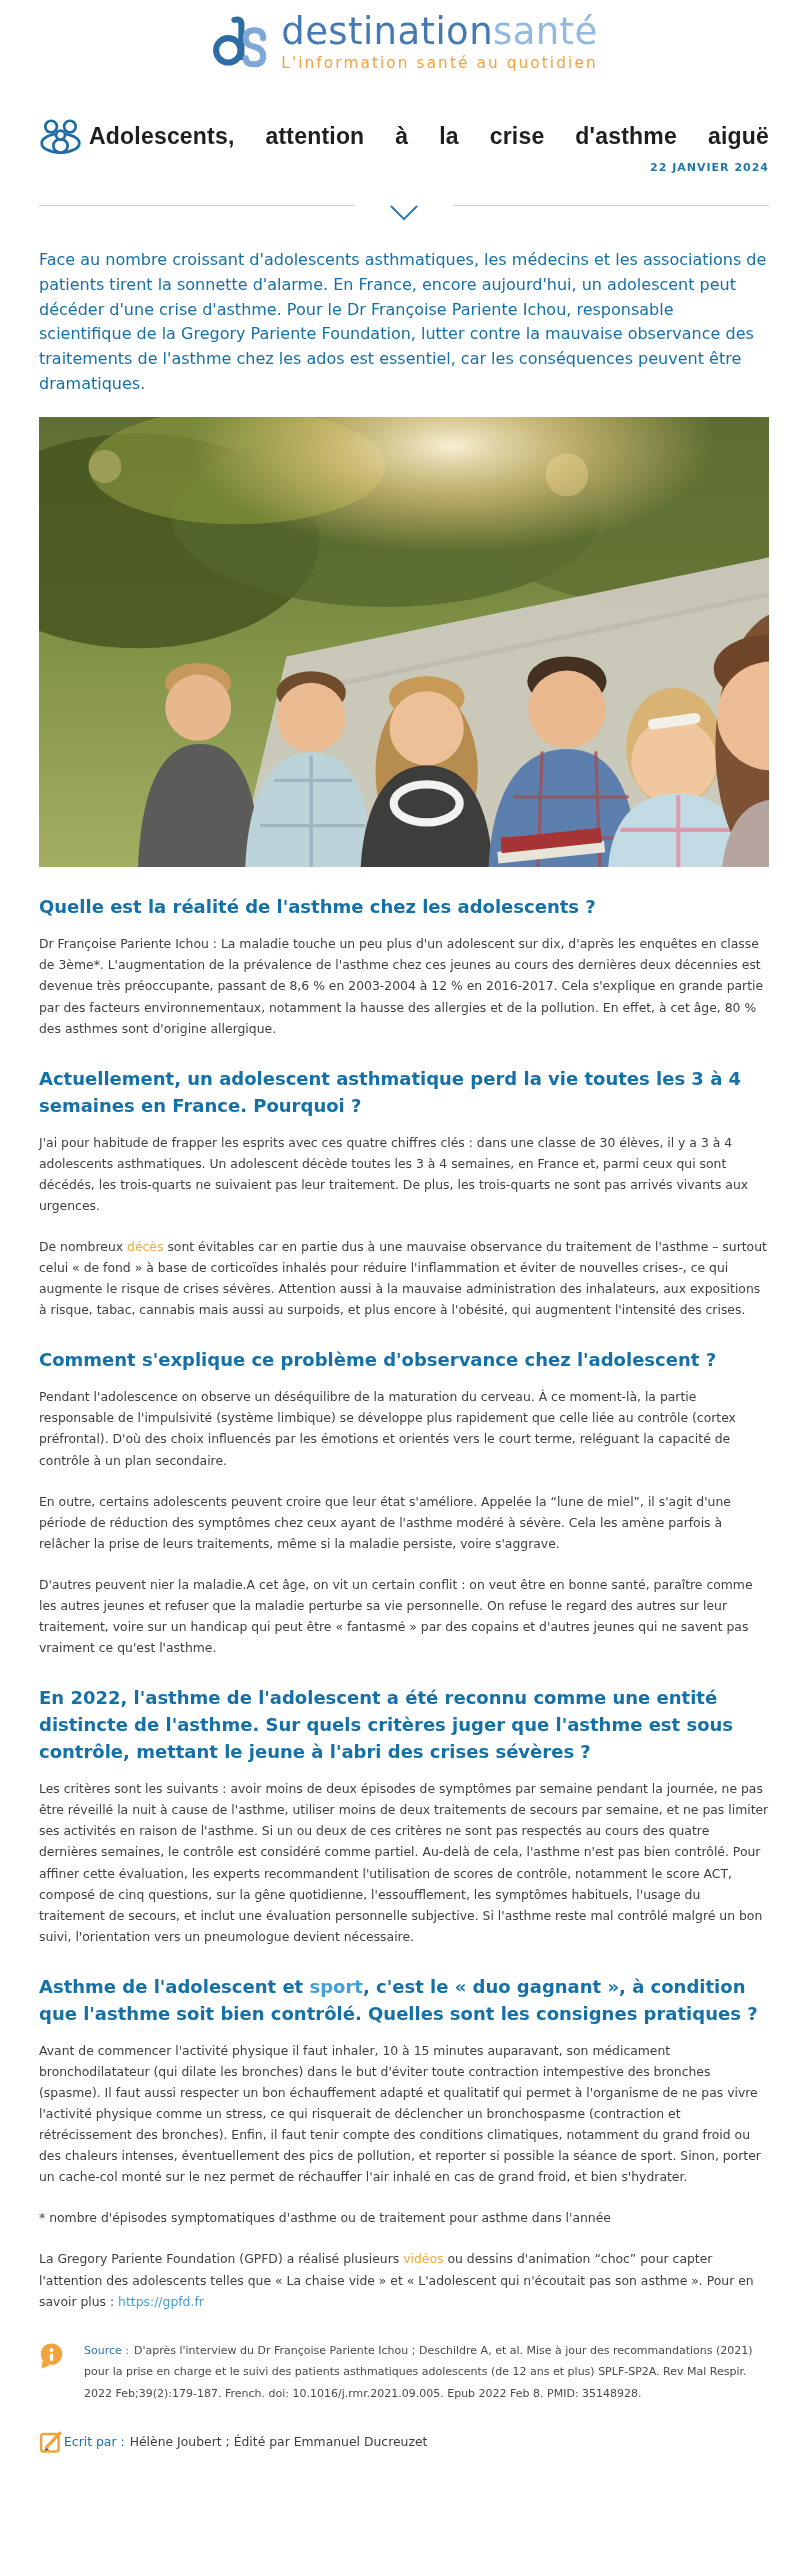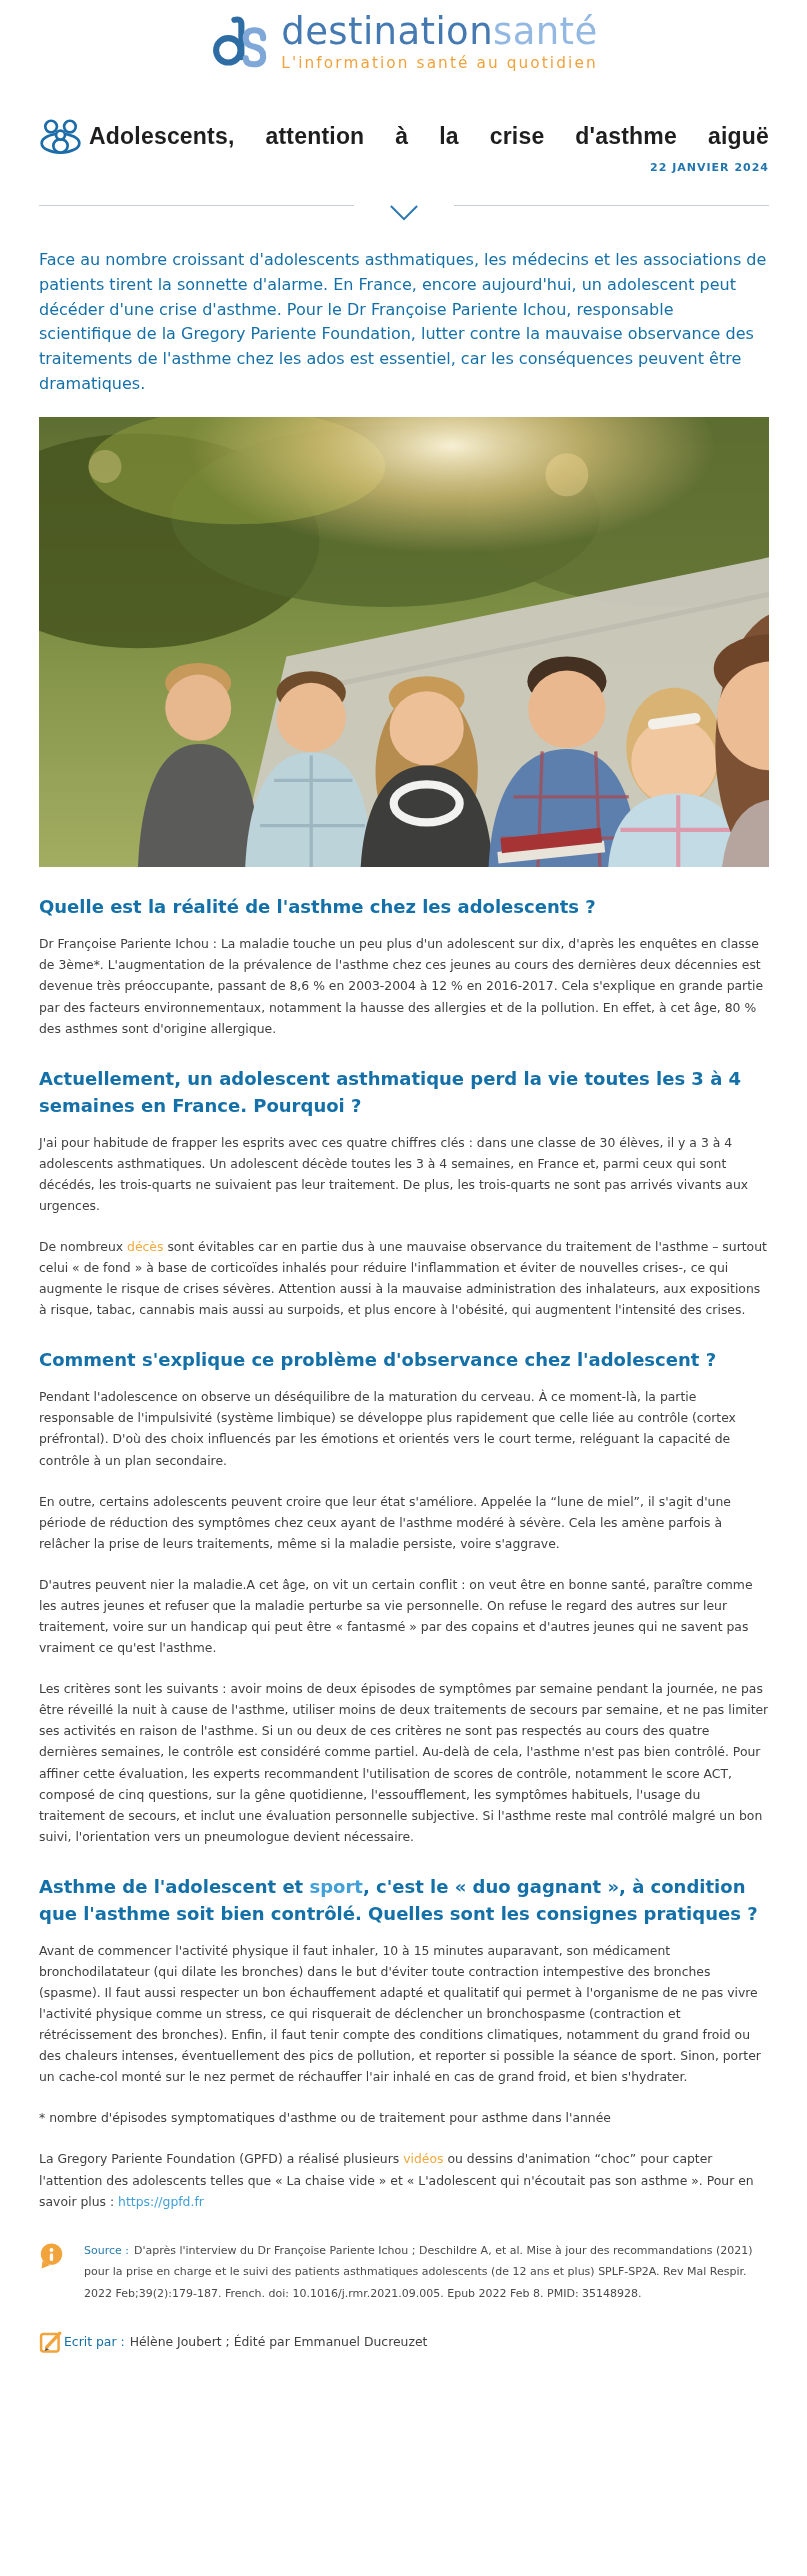--- a/index.html
+++ b/index.html
@@ -159,20 +159,21 @@
 
   <h2 class="section">Actuellement, un adolescent asthmatique perd la vie toutes les 3 à 4 semaines en France. Pourquoi ?</h2>
   <p class="body">J'ai pour habitude de frapper les esprits avec ces quatre chiffres clés : dans une classe de 30 élèves, il y a 3 à 4 adolescents asthmatiques. Un adolescent décède toutes les 3 à 4 semaines, en France et, parmi ceux qui sont décédés, les trois-quarts ne suivaient pas leur traitement. De plus, les trois-quarts ne sont pas arrivés vivants aux urgences.</p>
   <p class="body"><span>De nombreux </span><a class="orange">décès</a><span> sont évitables car en partie dus à une mauvaise observance du traitement de l'asthme – surtout celui « de fond » à base de corticoïdes inhalés pour réduire l'inflammation et éviter de nouvelles crises-, ce qui augmente le risque de crises sévères. Attention aussi à la mauvaise administration des inhalateurs, aux expositions à risque, tabac, cannabis mais aussi au surpoids, et plus encore à l'obésité, qui augmentent l'intensité des crises.</span></p>
 
   <h2 class="section">Comment s'explique ce problème d'observance chez l'adolescent ?</h2>
   <p class="body">Pendant l'adolescence on observe un déséquilibre de la maturation du cerveau. À ce moment-là, la partie responsable de l'impulsivité (système limbique) se développe plus rapidement que celle liée au contrôle (cortex préfrontal). D'où des choix influencés par les émotions et orientés vers le court terme, reléguant la capacité de contrôle à un plan secondaire.</p>
   <p class="body">En outre, certains adolescents peuvent croire que leur état s'améliore. Appelée la “lune de miel”, il s'agit d'une période de réduction des symptômes chez ceux ayant de l'asthme modéré à sévère. Cela les amène parfois à relâcher la prise de leurs traitements, même si la maladie persiste, voire s'aggrave.</p>
   <p class="body">D'autres peuvent nier la maladie.A cet âge, on vit un certain conflit : on veut être en bonne santé, paraître comme les autres jeunes et refuser que la maladie perturbe sa vie personnelle. On refuse le regard des autres sur leur traitement, voire sur un handicap qui peut être « fantasmé » par des copains et d'autres jeunes qui ne savent pas vraiment ce qu'est l'asthme.</p>
 
+  <h2 class="section">En 2022, l'asthme de l'adolescent a été reconnu comme une entité distincte de l'asthme. Sur quels critères juger que l'asthme est sous contrôle, mettant le jeune à l'abri des crises sévères ?</h2>
   <p class="body">Les critères sont les suivants : avoir moins de deux épisodes de symptômes par semaine pendant la journée, ne pas être réveillé la nuit à cause de l'asthme, utiliser moins de deux traitements de secours par semaine, et ne pas limiter ses activités en raison de l'asthme. Si un ou deux de ces critères ne sont pas respectés au cours des quatre dernières semaines, le contrôle est considéré comme partiel. Au-delà de cela, l'asthme n'est pas bien contrôlé. Pour affiner cette évaluation, les experts recommandent l'utilisation de scores de contrôle, notamment le score ACT, composé de cinq questions, sur la gêne quotidienne, l'essoufflement, les symptômes habituels, l'usage du traitement de secours, et inclut une évaluation personnelle subjective. Si l'asthme reste mal contrôlé malgré un bon suivi, l'orientation vers un pneumologue devient nécessaire.</p>
 
   <h2 class="section"><span>Asthme de l'adolescent et </span><a class="lblue">sport</a><span>, c'est le « duo gagnant », à condition que l'asthme soit bien contrôlé. Quelles sont les consignes pratiques ?</span></h2>
   <p class="body">Avant de commencer l'activité physique il faut inhaler, 10 à 15 minutes auparavant, son médicament bronchodilatateur (qui dilate les bronches) dans le but d'éviter toute contraction intempestive des bronches (spasme). Il faut aussi respecter un bon échauffement adapté et qualitatif qui permet à l'organisme de ne pas vivre l'activité physique comme un stress, ce qui risquerait de déclencher un bronchospasme (contraction et rétrécissement des bronches). Enfin, il faut tenir compte des conditions climatiques, notamment du grand froid ou des chaleurs intenses, éventuellement des pics de pollution, et reporter si possible la séance de sport. Sinon, porter un cache-col monté sur le nez permet de réchauffer l'air inhalé en cas de grand froid, et bien s'hydrater.</p>
 
   <p class="footnote">* nombre d'épisodes symptomatiques d'asthme ou de traitement pour asthme dans l'année</p>
 
   <p class="body"><span>La Gregory Pariente Foundation (GPFD) a réalisé plusieurs </span><a class="orange">vidéos</a><span> ou dessins d'animation “choc” pour capter l'attention des adolescents telles que « La chaise vide » et « L'adolescent qui n'écoutait pas son asthme ». Pour en savoir plus : </span><a class="lblue">https://gpfd.fr</a></p>
 
   <div class="source">

